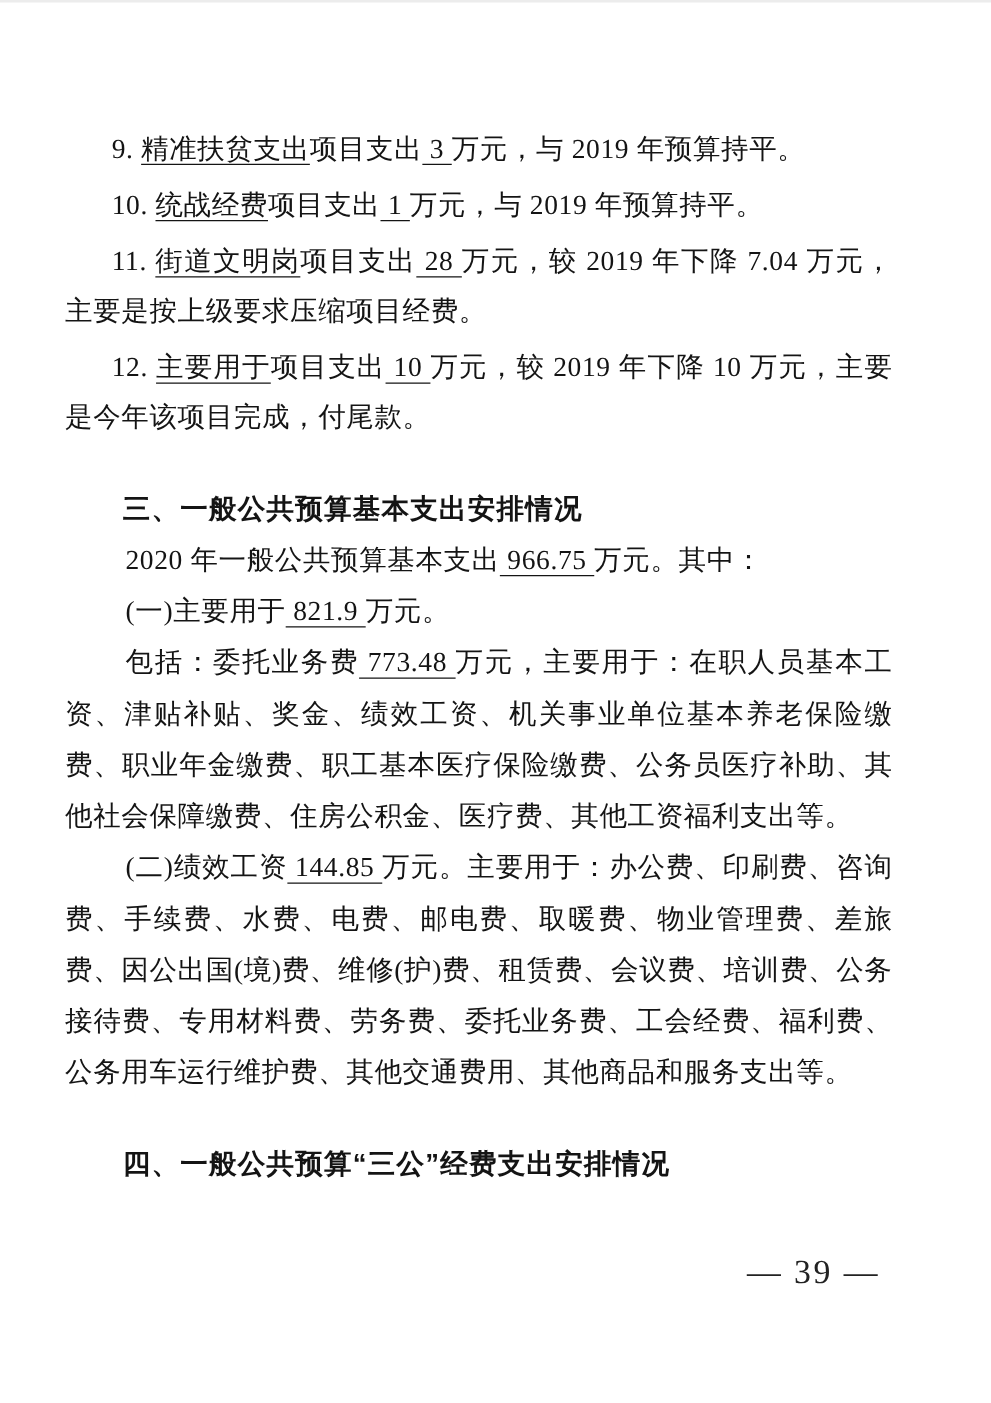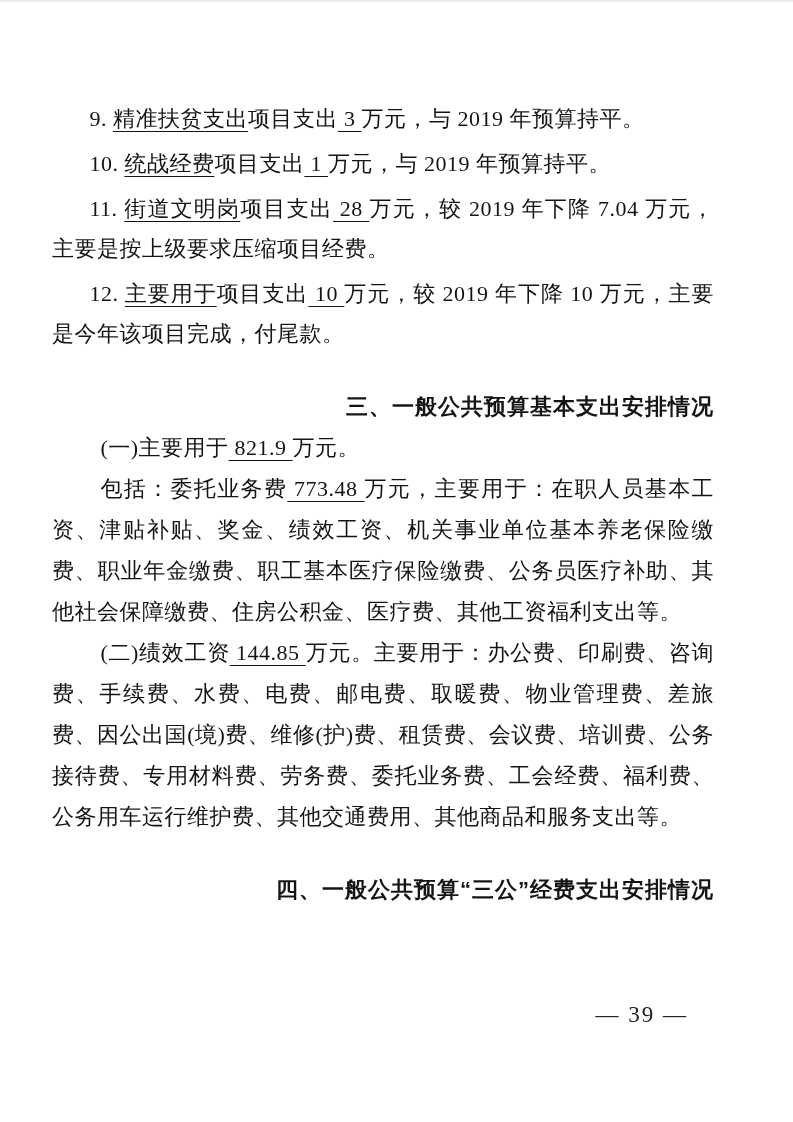--- a/index.html
+++ b/index.html
@@ -37,48 +37,49 @@
   }
   .doc p.para {
     text-indent: 2.2em;
     line-height: 41px;
   }
   .doc p.heading {
     font-family: "Liberation Sans", "DejaVu Sans", sans-serif;
     font-weight: 700;
     font-size: 22px;
     text-indent: 2.1em;
-    text-align: right;
+    text-align: left;
     margin-top: 32px;
     line-height: 41px;
     letter-spacing: 1px;
   }
   .u {
     text-decoration: underline;
     text-underline-offset: 5px;
     text-decoration-thickness: 1px;
   }
   .pageno {
     position: absolute;
     top: 1000px;
-    right: 105px;
-    font-size: 23px;
+    right: 89px;
+    font-size: 27px;
     letter-spacing: 2px;
     color: #222;
     font-family: "Liberation Serif", "DejaVu Serif", serif;
   }
 </style>
 </head>
 <body>
 
 <div class="doc" id="doc">
     <p class="item"><span>9. </span><span class="u">精准扶贫支出</span><span>项目支出</span><span class="u"> 3 </span><span>万元，与 2019 年预算持平。</span></p>
     <p class="item"><span>10. </span><span class="u">统战经费</span><span>项目支出</span><span class="u"> 1 </span><span>万元，与 2019 年预算持平。</span></p>
     <p class="item"><span>11. </span><span class="u">街道文明岗</span><span>项目支出</span><span class="u"> 28 </span><span>万元，较 2019 年下降 7.04 万元，主要是按上级要求压缩项目经费。</span></p>
     <p class="item"><span>12. </span><span class="u">主要用于</span><span>项目支出</span><span class="u"> 10 </span><span>万元，较 2019 年下降 10 万元，主要是今年该项目完成，付尾款。</span></p>
     <p class="heading"><span>三、一般公共预算基本支出安排情况</span></p>
+    <p class="para"><span>2020 年一般公共预算基本支出</span><span class="u"> 966.75 </span><span>万元。其中：</span></p>
     <p class="para"><span>(一)主要用于</span><span class="u"> 821.9 </span><span>万元。</span></p>
     <p class="para"><span>包括：委托业务费</span><span class="u"> 773.48 </span><span>万元，主要用于：在职人员基本工资、津贴补贴、奖金、绩效工资、机关事业单位基本养老保险缴费、职业年金缴费、职工基本医疗保险缴费、公务员医疗补助、其他社会保障缴费、住房公积金、医疗费、其他工资福利支出等。</span></p>
     <p class="para"><span>(二)绩效工资</span><span class="u"> 144.85 </span><span>万元。主要用于：办公费、印刷费、咨询费、手续费、水费、电费、邮电费、取暖费、物业管理费、差旅费、因公出国(境)费、维修(护)费、租赁费、会议费、培训费、公务接待费、专用材料费、劳务费、委托业务费、工会经费、福利费、公务用车运行维护费、其他交通费用、其他商品和服务支出等。</span></p>
     <p class="heading"><span>四、一般公共预算“三公”经费支出安排情况</span></p>
   </div>
 
 <div class="pageno">— 39 —</div>
 
 </body></html>

